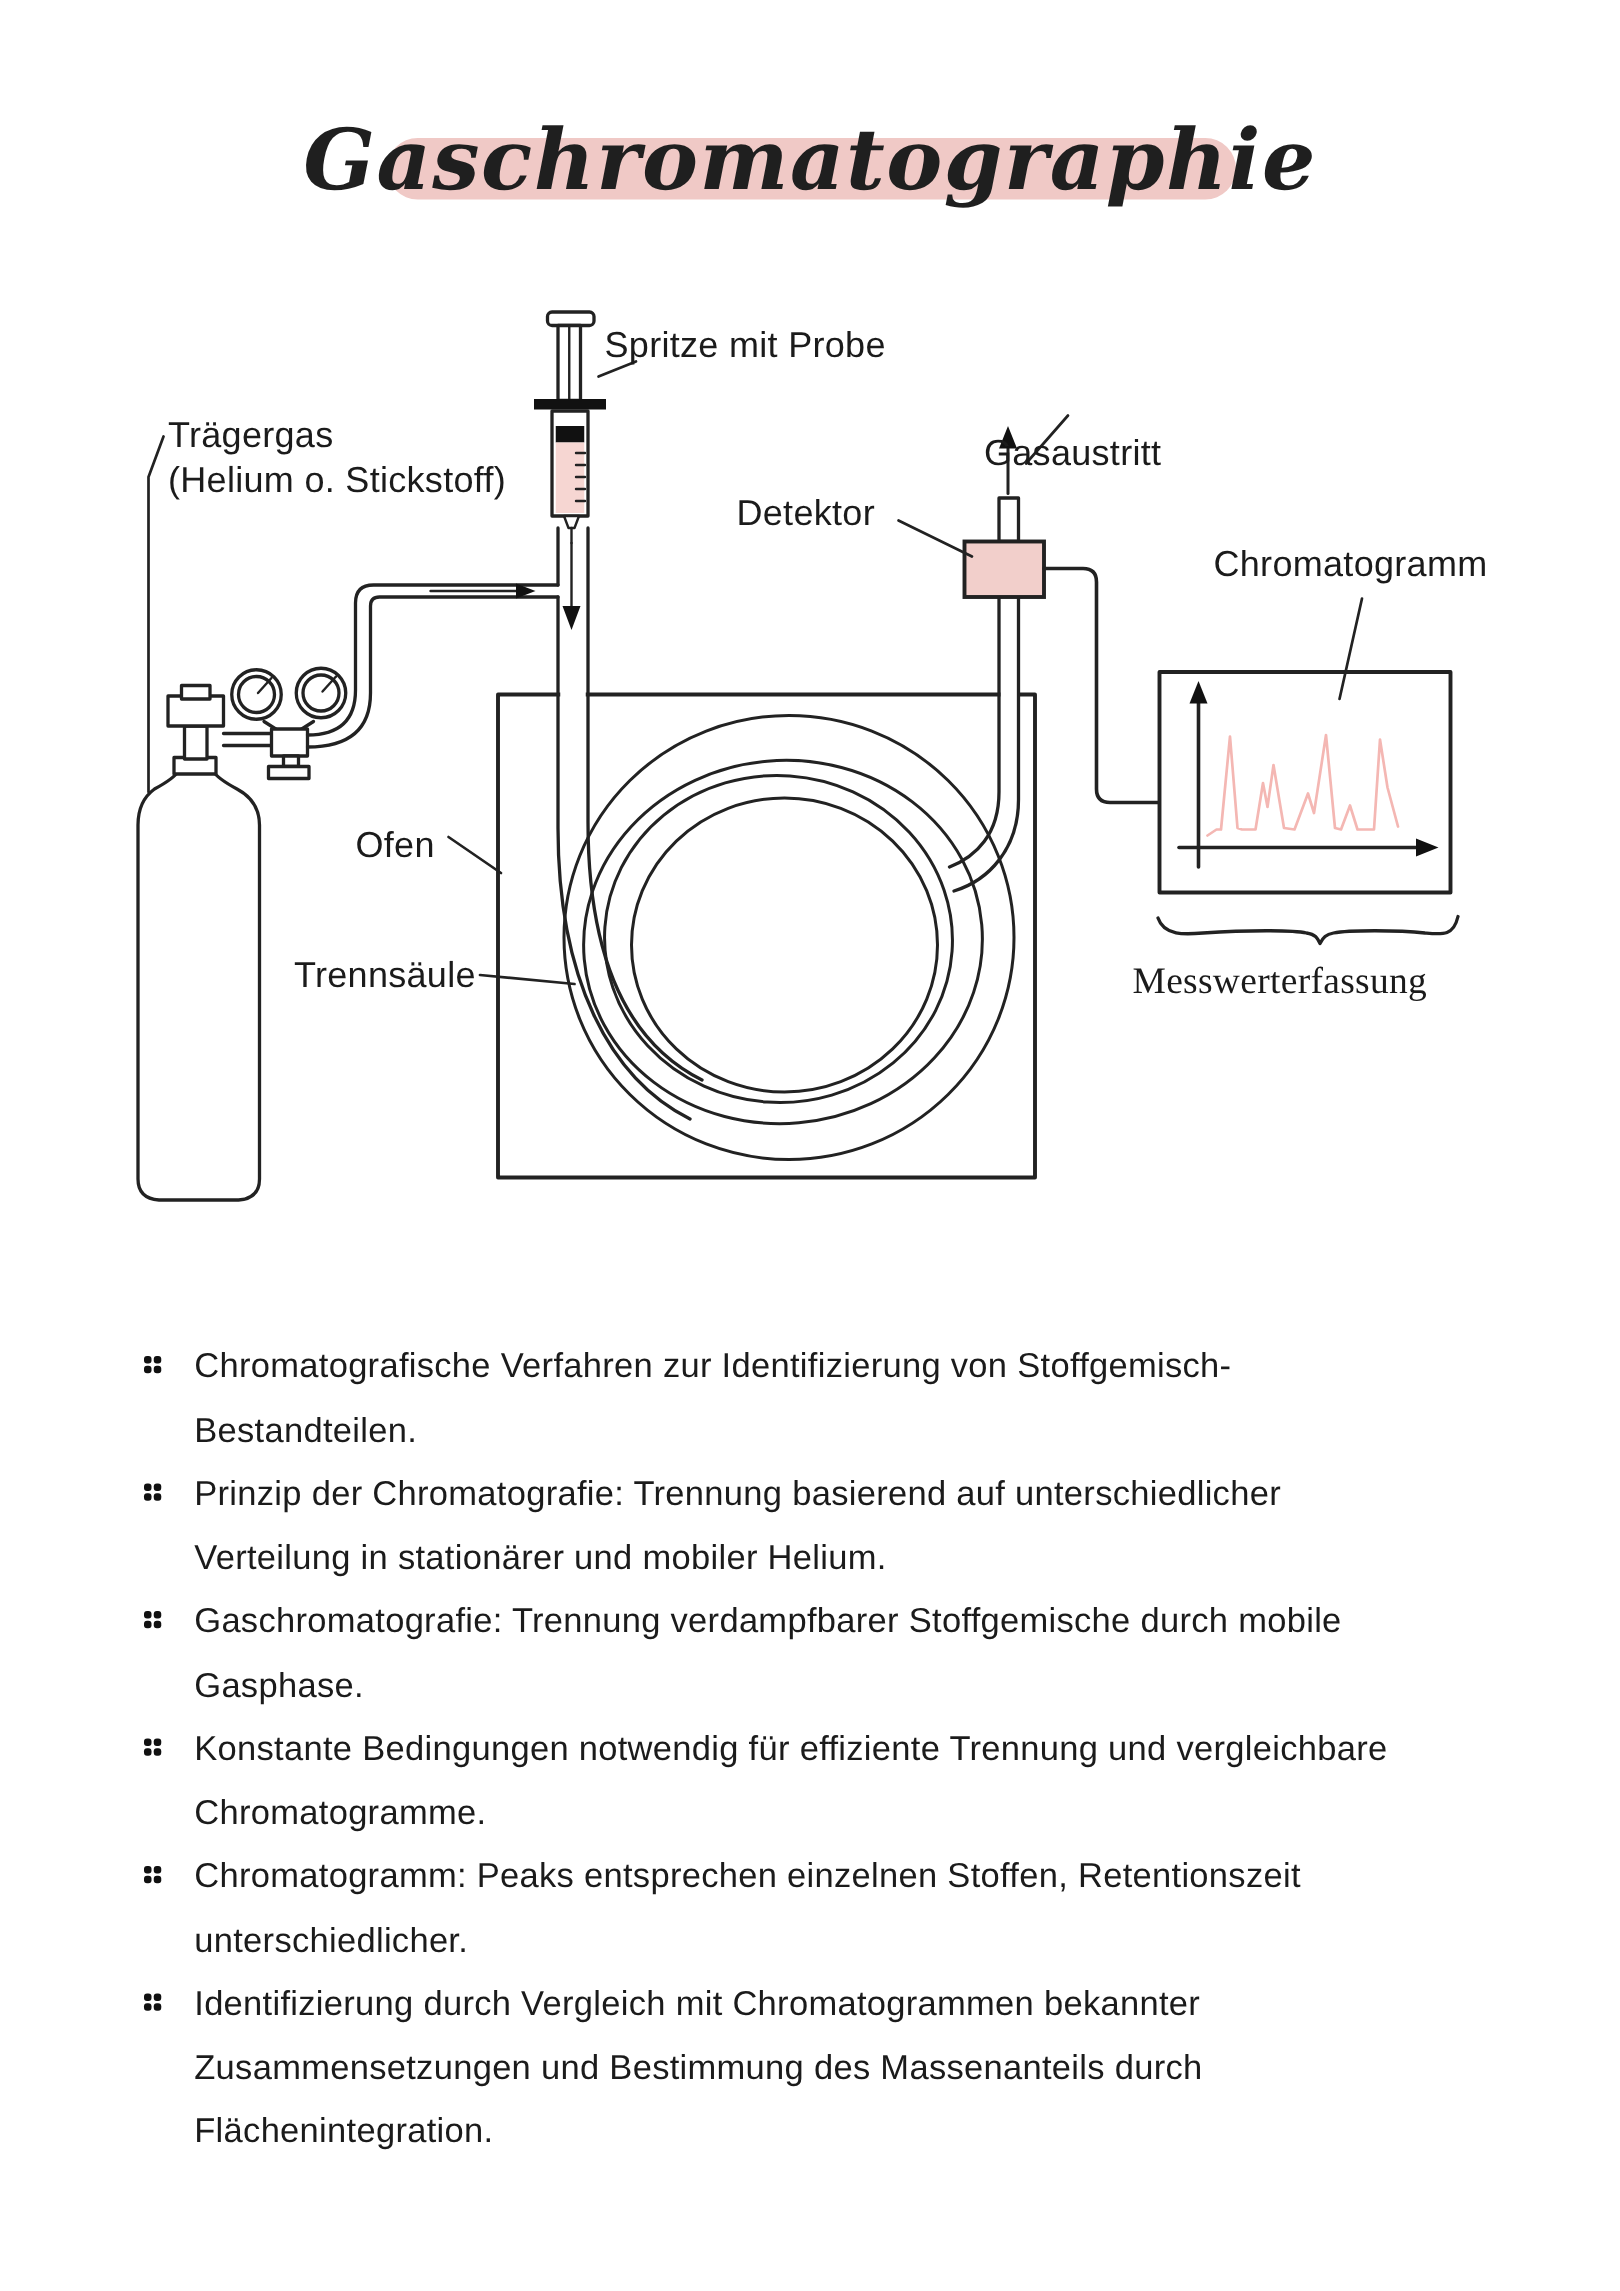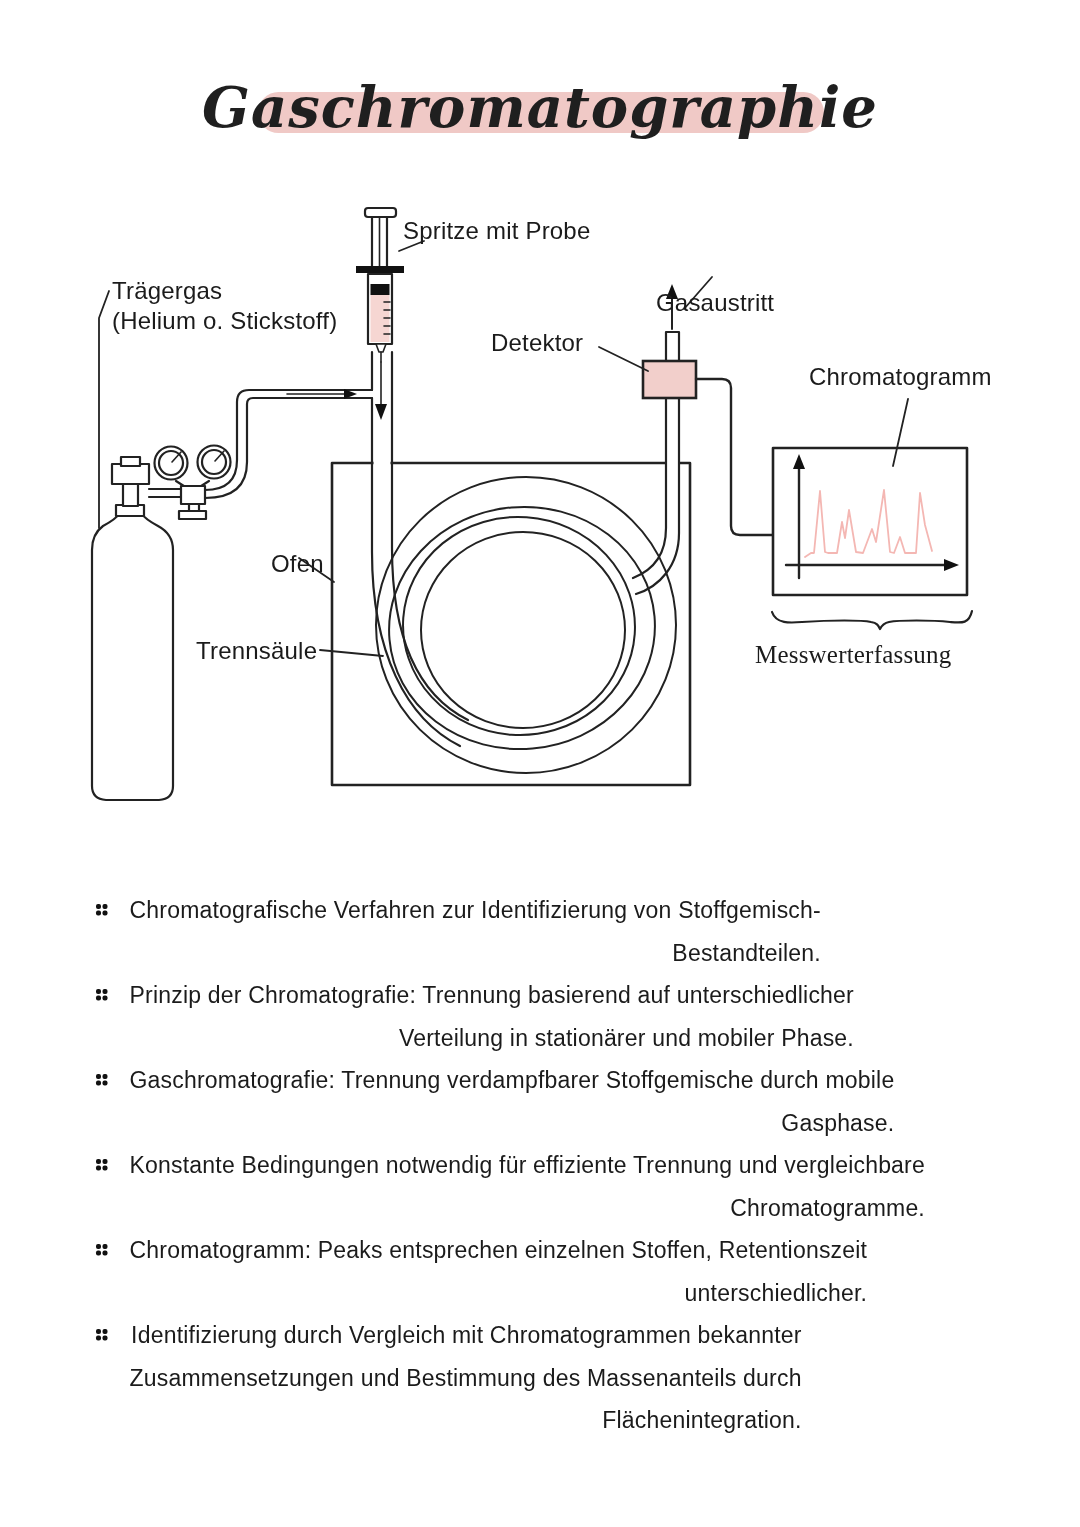--- a/index.html
+++ b/index.html
@@ -5,21 +5,21 @@
   html,body{margin:0;padding:0;background:#fff;}
   .page{position:relative;width:1080px;height:1527px;background:#ffffff;overflow:hidden;
         font-family:"Liberation Sans",sans-serif;color:#1b1b1b;}
   .diagram-svg{position:absolute;left:0;top:0;}
   .title{position:absolute;left:0;top:74px;width:1080px;text-align:center;
          font-family:"DejaVu Serif",serif;font-style:italic;font-weight:bold;
          font-size:56px;letter-spacing:1px;color:#1f1f1f;}
   .lbl{position:absolute;font-size:24px;color:#1b1b1b;letter-spacing:.2px;white-space:nowrap;line-height:30px;}
   .lbl-big{font-size:25px;font-family:Liberation Serif, serif;}
   .notes{position:absolute;left:0;top:889px;width:1000px;}
-  .note-item{display:flex;align-items:flex-start;text-align:right;}
+  .note-item{display:flex;align-items:flex-start;}
   .bullet{flex:0 0 auto;width:4.5px;height:4.5px;margin:15px 0 0 96px;background:#111;border-radius:45%;
           box-shadow:6.5px 0 0 #111,0 6.5px 0 #111,6.5px 6.5px 0 #111;}
   .note-lines{margin-left:29px;font-size:23px;line-height:42.5px;letter-spacing:.2px;color:#1b1b1b;}
   
   .s{stroke:#222;fill:none;stroke-width:2.2;stroke-linecap:round;stroke-linejoin:round;}
   .sf{stroke:#222;fill:#fff;stroke-width:2.2;stroke-linejoin:round;}
   .thick{stroke-width:2.6;}
   .thin{stroke-width:1.6;}
   .w2{stroke-width:2;}
   .blk{fill:#111;stroke:none;}
@@ -148,37 +148,37 @@
   <div class="title">Gaschromatographie</div>
 
   <div class="lbl" style="left:112px;top:276px;">
     <div>Trägergas</div>
     <div>(Helium o. Stickstoff)</div>
   </div>
   <div class="lbl" style="left:403px;top:216px;">Spritze mit Probe</div>
   <div class="lbl" style="left:656px;top:240px;margin-top:48px;">Gasaustritt</div>
   <div class="lbl" style="left:491px;top:328px;">Detektor</div>
   <div class="lbl" style="left:809px;top:362px;">Chromatogramm</div>
-  <div class="lbl" style="left:237px;top:549px;margin-left:34px;">Ofen</div>
+  <div class="lbl" style="left:237px;top:549px;">Ofen</div>
   <div class="lbl" style="left:196px;top:636px;">Trennsäule</div>
   <div class="lbl lbl-big" style="left:755px;top:640px;">Messwerterfassung</div>
 
   <div class="notes">
     <div class="note-item">
       <span class="bullet"></span>
       <div class="note-lines">
         <div>Chromatografische Verfahren zur Identifizierung von Stoffgemisch-</div>
         <div>Bestandteilen.</div>
       </div>
     </div>
     <div class="note-item">
       <span class="bullet"></span>
       <div class="note-lines">
         <div>Prinzip der Chromatografie: Trennung basierend auf unterschiedlicher</div>
-        <div>Verteilung in stationärer und mobiler Phase.</div>
+        <div>Verteilung in stationärer und mobiler Helium.</div>
       </div>
     </div>
     <div class="note-item">
       <span class="bullet"></span>
       <div class="note-lines">
         <div>Gaschromatografie: Trennung verdampfbarer Stoffgemische durch mobile</div>
         <div>Gasphase.</div>
       </div>
     </div>
     <div class="note-item">

